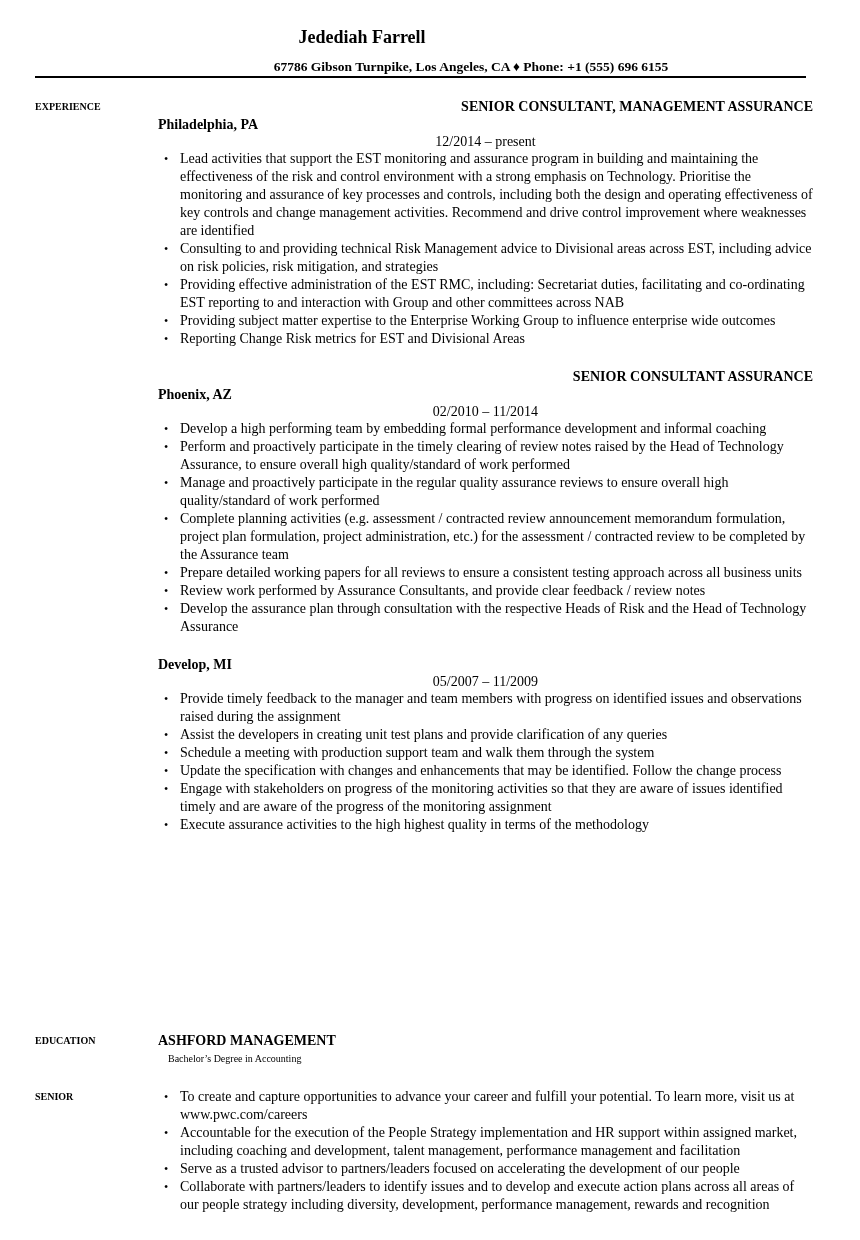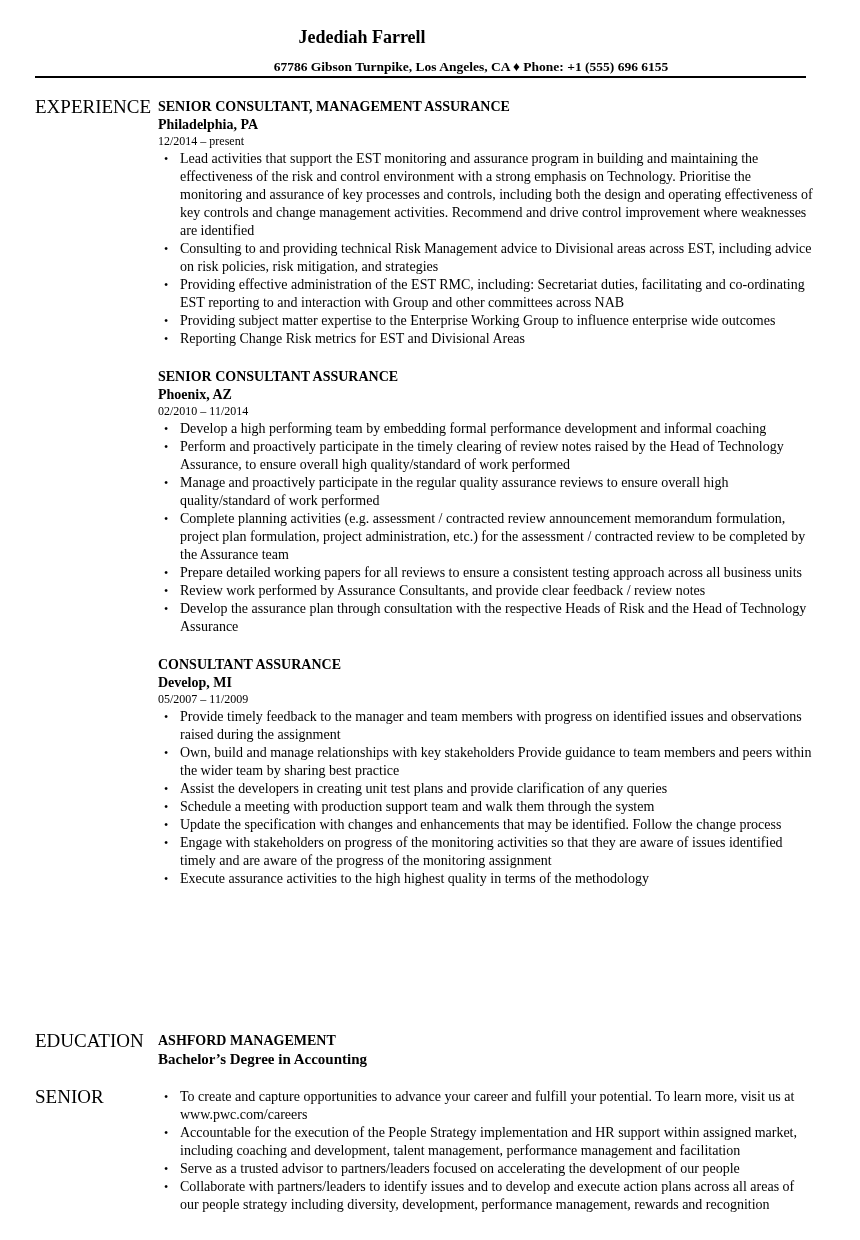--- a/index.html
+++ b/index.html
@@ -16,40 +16,40 @@
   .contact {
     position: absolute; left: 0; width: 860px; top: 58px;
     text-align: center; font-weight: bold; font-size: 13.5px; line-height: 18px; margin-left: 41px;
   }
   .rule {
     position: absolute; left: 35px; width: 771px; top: 76px; height: 2px; background: #000;
   }
   .section { position: absolute; left: 0; width: 860px; }
   .section-label {
     position: absolute; left: 35px; top: 0;
-    font-weight: normal; font-size: 19px; line-height: 18px;
+    font-weight: bold; font-size: 10px; line-height: 18px;
   }
   .section-body { position: absolute; left: 158px; width: 655px; top: 0; }
   .job { margin-bottom: 20px; }
-  .job-title { font-weight: bold; font-size: 14px; line-height: 18px; }
+  .job-title { font-weight: bold; font-size: 14px; line-height: 18px; text-align: right; }
   .job-location { font-weight: bold; font-size: 14px; line-height: 17px; }
-  .job-dates { font-size: 12px; line-height: 17px; }
+  .job-dates { font-size: 14px; line-height: 17px; text-align: center; }
   ul.bullets {
     list-style: none; margin: 0; padding: 0;
   }
   ul.bullets li {
     position: relative; padding-left: 22px;
     font-size: 14px; line-height: 18px;
   }
   ul.bullets li::before {
     content: "\2022"; position: absolute; left: 6px; top: 0;
     font-size: 12px;
   }
   .edu-school { font-weight: bold; font-size: 14px; line-height: 18px; }
-  .edu-degree { font-weight: bold; font-size: 15px; line-height: 18px; }
+  .edu-degree { font-weight: normal; font-size: 10px; line-height: 18px; margin-left: 10px; }
 </style>
 </head>
 <body>
 
 <div class="header">
   <div class="name">Jedediah Farrell</div>
   <div class="contact">67786 Gibson Turnpike, Los Angeles, CA ♦ Phone: +1 (555) 696 6155</div>
   <div class="rule"></div>
 </div>
 
@@ -79,26 +79,24 @@
         <li>Perform and proactively participate in the timely clearing of review notes raised by the Head of Technology Assurance, to ensure overall high quality/standard of work performed</li>
         <li>Manage and proactively participate in the regular quality assurance reviews to ensure overall high quality/standard of work performed</li>
         <li>Complete planning activities (e.g. assessment / contracted review announcement memorandum formulation, project plan formulation, project administration, etc.) for the assessment / contracted review to be completed by the Assurance team</li>
         <li>Prepare detailed working papers for all reviews to ensure a consistent testing approach across all business units</li>
         <li>Review work performed by Assurance Consultants, and provide clear feedback / review notes</li>
         <li>Develop the assurance plan through consultation with the respective Heads of Risk and the Head of Technology Assurance</li>
       </ul>
     </div>
 
     <div class="job">
-      <div class="job-title">CONSULTANT ASSURANCE</div>
       <div class="job-location">Develop, MI</div>
       <div class="job-dates">05/2007 – 11/2009</div>
       <ul class="bullets">
         <li>Provide timely feedback to the manager and team members with progress on identified issues and observations raised during the assignment</li>
-        <li>Own, build and manage relationships with key stakeholders Provide guidance to team members and peers within the wider team by sharing best practice</li>
         <li>Assist the developers in creating unit test plans and provide clarification of any queries</li>
         <li>Schedule a meeting with production support team and walk them through the system</li>
         <li>Update the specification with changes and enhancements that may be identified. Follow the change process</li>
         <li>Engage with stakeholders on progress of the monitoring activities so that they are aware of issues identified timely and are aware of the progress of the monitoring assignment</li>
         <li>Execute assurance activities to the high highest quality in terms of the methodology</li>
       </ul>
     </div>
 
   </div>
 </div>

